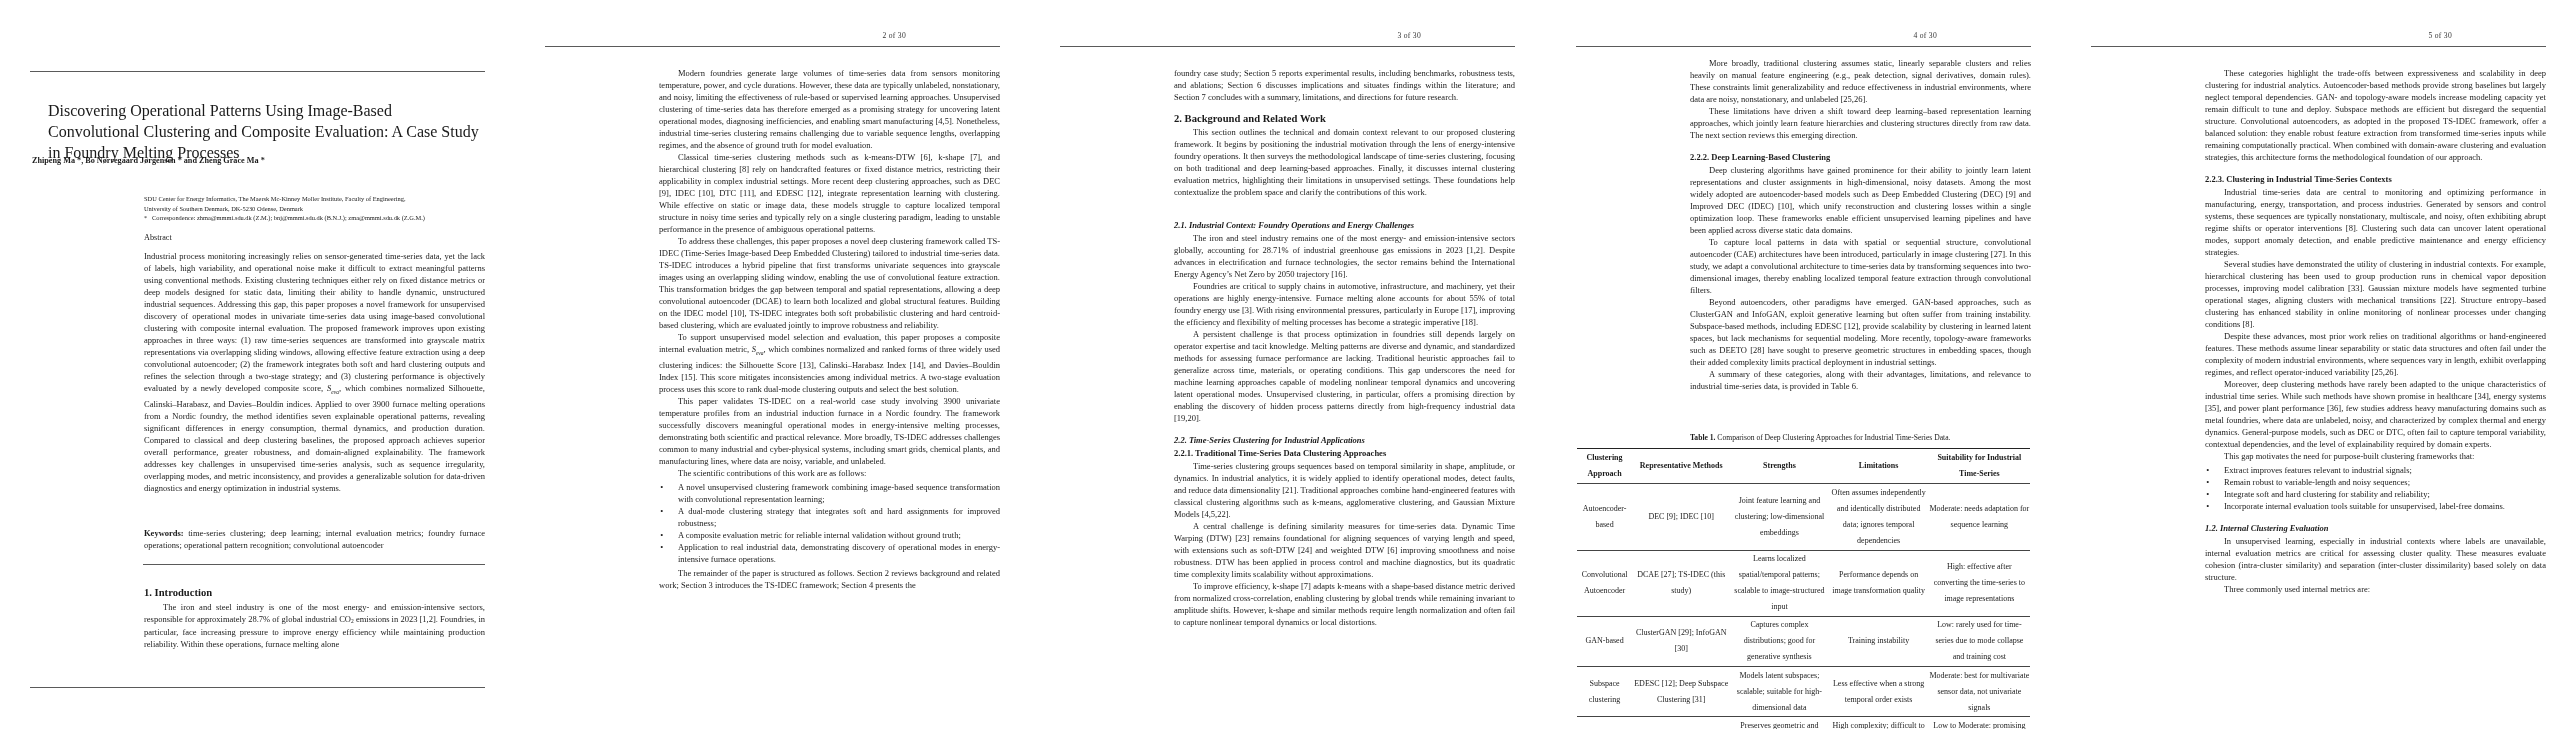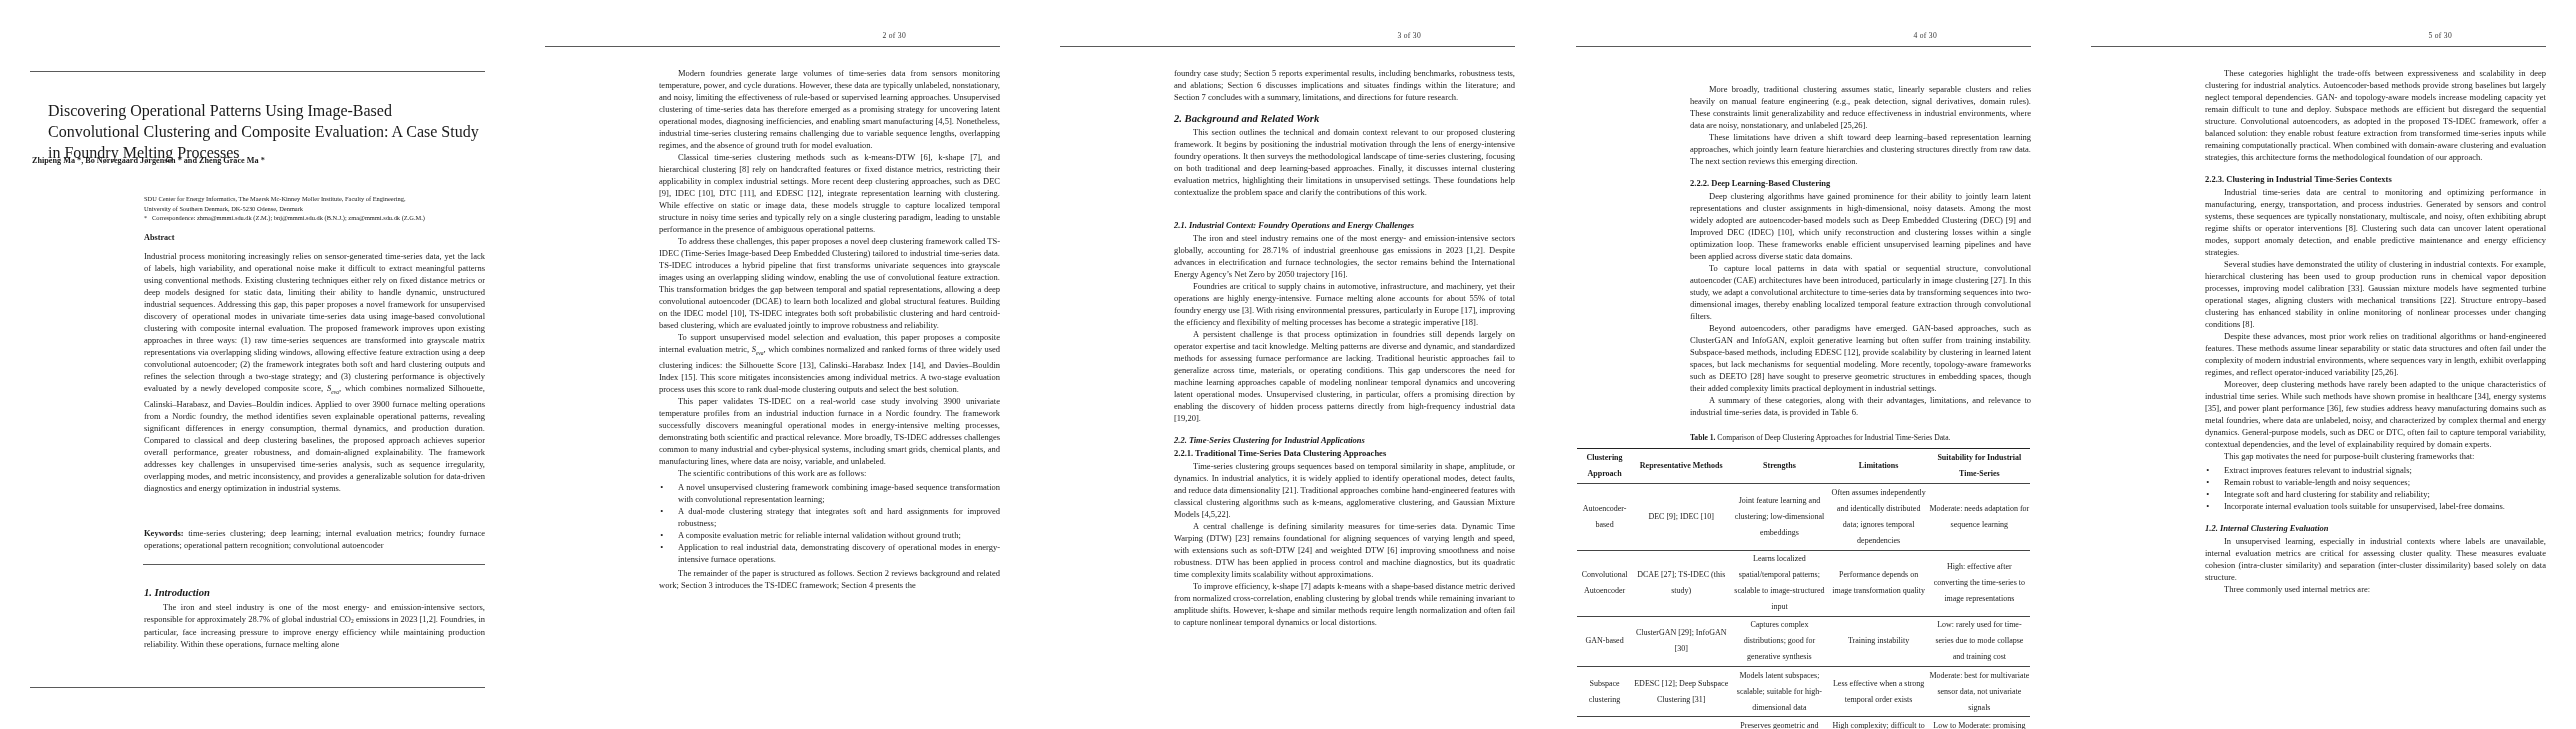--- a/index.html
+++ b/index.html
@@ -4,31 +4,31 @@
 <style>
   html, body { margin: 0; padding: 0; background: #ffffff; }
   body { width: 2576px; height: 729px; position: relative; overflow: hidden;
          font-family: "Liberation Serif", "DejaVu Serif", serif; color: #1a1a1a; }
   .page { position: absolute; top: 0; width: 515px; height: 729px; }
   .rule { position: absolute; height: 0; border-top: 0.9px solid #5a5a5a; }
   .pnum { position: absolute; right: 124px; top: 31px; font-size: 7.6px; color: #333; letter-spacing: 0.3px; }
   .col { position: absolute; left: 144px; width: 341px; font-size: 8.5px; line-height: 12px; text-align: justify; }
   .p { margin: 0; text-indent: 19px; hyphens: auto; }
   .p.noind { text-indent: 0; }
-  .h1 { font-weight: bold; font-size: 10.6px; line-height: 13.4px; margin: 0; font-style: italic; }
+  .h1 { font-weight: bold; font-size: 10.6px; line-height: 13.4px; margin: 0; }
   .h2 { font-style: italic; font-size: 8.5px; line-height: 12px; margin: 0; }
   .h3 { font-size: 8.5px; line-height: 12px; margin: 0; }
   ul.bul { margin: 0; padding: 0; list-style: none; }
   ul.bul li { position: relative; padding-left: 19px; text-align: justify; }
   ul.bul li::before { content: "\2022"; position: absolute; left: 1.2px; top: 0; }
   .title { position: absolute; left: 32px; top: 84px; width: 437px; font-size: 16px; line-height: 21px; font-weight: normal; margin: 16px; }
   .authors { position: absolute; left: 32px; top: 156px; font-size: 8.2px; font-weight: bold; }
   .affil { position: absolute; left: 144px; top: 194px; width: 341px; font-size: 6.4px; line-height: 9.7px; }
   .affil .corr { padding-left: 0; }
-  .abs-h { position: absolute; left: 144px; top: 233px; font-size: 8.2px; font-weight: bold; }
+  .abs-h { position: absolute; left: 144px; top: 233px; font-size: 8.2px; font-weight: normal; }
   .sub { font-size: 5.5px; vertical-align: baseline; position: relative; top: 1.2px; }
   .math { font-style: italic; }
   .math sub { font-size: 5.5px; font-style: italic; }
   table.t1 { position: absolute; left: 1577px; top: 448px; width: 453px; border-collapse: collapse;
              font-size: 8px; line-height: 16px; text-align: center; font-family: Liberation Serif, serif; }
   table.t1 th { font-weight: bold; border-top: 1.2px solid #222; border-bottom: 0.7px solid #444; padding: 1.2px 0.6px; height: 21px; }
   table.t1 td { border-bottom: 0.7px solid #444; padding: 0.6px 0.6px; vertical-align: middle; }
   table.t1 tr:last-child td { border-bottom: 1.2px solid #222; }
   .caption { position: absolute; left: 1690px; top: 433px; font-size: 7.6px; }
   .caption b { font-weight: bold; }
@@ -95,21 +95,21 @@
     <h4 class="h3" style="margin-bottom:1.2px;">2.2.1. Traditional Time-Series Data Clustering Approaches</h4>
     <p class="p">Time-series clustering groups sequences based on temporal similarity in shape, amplitude, or dynamics. In industrial analytics, it is widely applied to identify operational modes, detect faults, and reduce data dimensionality [21]. Traditional approaches combine hand-engineered features with classical clustering algorithms such as k-means, agglomerative clustering, and Gaussian Mixture Models [4,5,22].</p>
     <p class="p">A central challenge is defining similarity measures for time-series data. Dynamic Time Warping (DTW) [23] remains foundational for aligning sequences of varying length and speed, with extensions such as soft-DTW [24] and weighted DTW [6] improving smoothness and noise robustness. DTW has been applied in process control and machine diagnostics, but its quadratic time complexity limits scalability without approximations.</p>
     <p class="p">To improve efficiency, k-shape [7] adapts k-means with a shape-based distance metric derived from normalized cross-correlation, enabling clustering by global trends while remaining invariant to amplitude shifts. However, k-shape and similar methods require length normalization and often fail to capture nonlinear temporal dynamics or local distortions.</p>
   </div>
 </div>
 
 <div class="page" style="left:1546px;">
   <div class="pnum">4 of 30</div>
   <div class="rule" style="left:30px; width:455px; top:46px;"></div>
-  <div class="col" style="top:83px;">
+  <div class="col" style="top:57px;">
     <p class="p">More broadly, traditional clustering assumes static, linearly separable clusters and relies heavily on manual feature engineering (e.g., peak detection, signal derivatives, domain rules). These constraints limit generalizability and reduce effectiveness in industrial environments, where data are noisy, nonstationary, and unlabeled [25,26].</p>
     <p class="p">These limitations have driven a shift toward deep learning–based representation learning approaches, which jointly learn feature hierarchies and clustering structures directly from raw data. The next section reviews this emerging direction.</p>
     <h4 class="h3" style="margin-top:9.7px; margin-bottom:1.2px;">2.2.2. Deep Learning-Based Clustering</h4>
     <p class="p">Deep clustering algorithms have gained prominence for their ability to jointly learn latent representations and cluster assignments in high-dimensional, noisy datasets. Among the most widely adopted are autoencoder-based models such as Deep Embedded Clustering (DEC) [9] and Improved DEC (IDEC) [10], which unify reconstruction and clustering losses within a single optimization loop. These frameworks enable efficient unsupervised learning pipelines and have been applied across diverse static data domains.</p>
     <p class="p">To capture local patterns in data with spatial or sequential structure, convolutional autoencoder (CAE) architectures have been introduced, particularly in image clustering [27]. In this study, we adapt a convolutional architecture to time-series data by transforming sequences into two-dimensional images, thereby enabling localized temporal feature extraction through convolutional filters.</p>
     <p class="p">Beyond autoencoders, other paradigms have emerged. GAN-based approaches, such as ClusterGAN and InfoGAN, exploit generative learning but often suffer from training instability. Subspace-based methods, including EDESC [12], provide scalability by clustering in learned latent spaces, but lack mechanisms for sequential modeling. More recently, topology-aware frameworks such as DEETO [28] have sought to preserve geometric structures in embedding spaces, though their added complexity limits practical deployment in industrial settings.</p>
     <p class="p">A summary of these categories, along with their advantages, limitations, and relevance to industrial time-series data, is provided in Table 6.</p>
   </div>
 </div>
 <div class="caption"><b>Table 1.</b><span> Comparison of Deep Clustering Approaches for Industrial Time-Series Data.</span></div>

